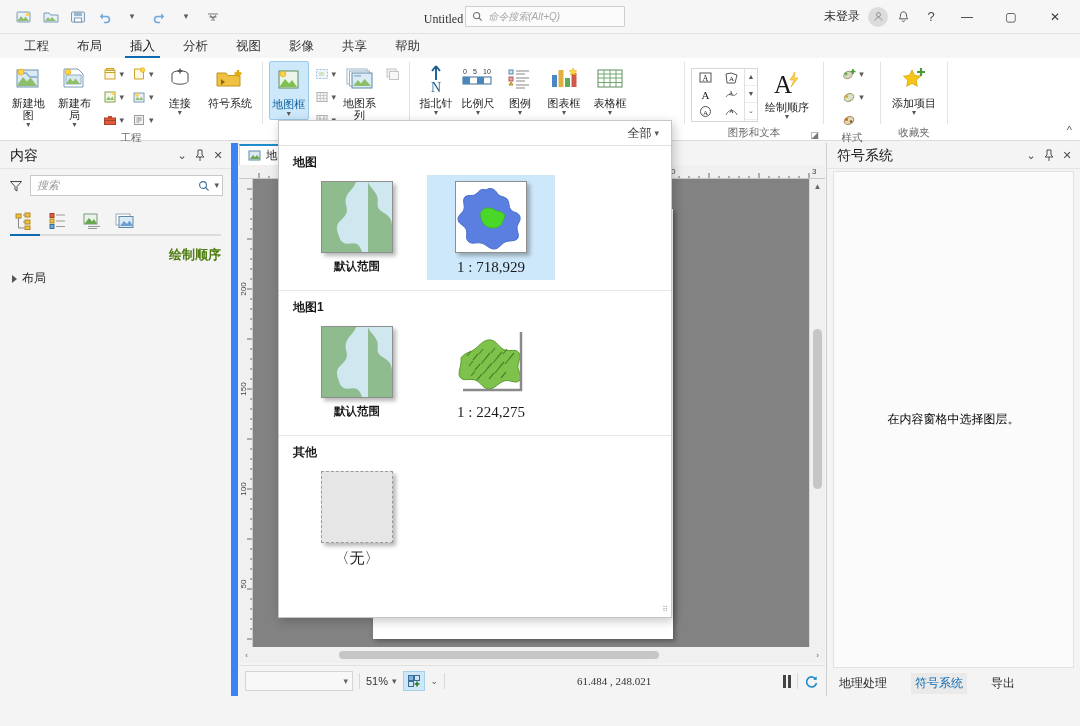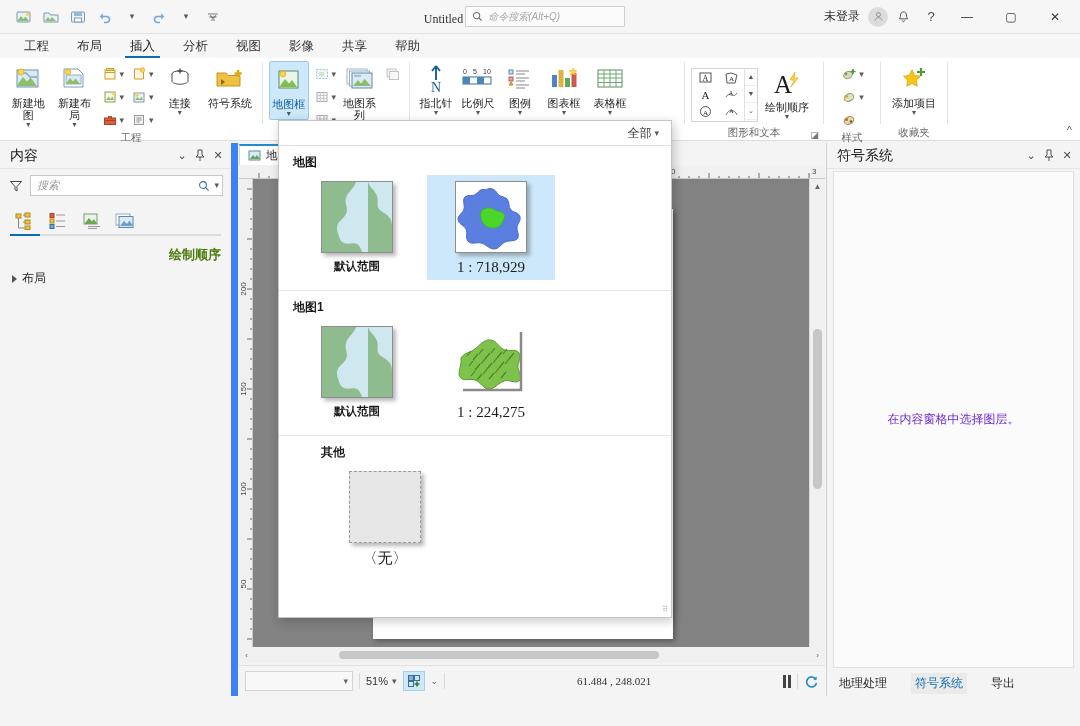--- a/index.html
+++ b/index.html
@@ -194,42 +194,42 @@
   
   .panel-symbology {
     position: absolute; left: 826px; top: 143px; width: 254px; height: 553px;
     background: #f4f4f4; border-left: 1px solid #d0d0d0;
   }
   .sym-body {
     position:absolute; left: 6px; right: 6px; top: 28px; bottom: 28px;
     background: #fbfbfb; border: 1px solid #e2e2e2;
     display: flex; align-items: center; justify-content: center;
   }
-  .sym-msg { font-size: 12px; color: #6d28d9; }
+  .sym-msg { font-size: 12px; color: #000000; }
   .sym-tabs {
     position: absolute; left: 0; bottom: 0; width: 254px; height: 26px;
     display: flex; align-items: center; gap: 20px; padding-left: 8px;
   }
   .sym-tab { font-size: 12px; color: #2a2a2a; padding: 2px 4px; }
   .sym-tab.active { color: #0d6ab0; background: #eaeaea; }
 
   
   .mf-dropdown {
     position: absolute; left: 278px; top: 120px; width: 394px; height: 498px;
     background: #fff; border: 1px solid #c6c6c6; box-shadow: 2px 3px 10px rgba(0,0,0,.22);
     z-index: 60; display: flex; flex-direction: column;
   }
   .mf-top {
     height: 25px; border-bottom: 1px solid #e0e0e0; display: flex; align-items: center;
     justify-content: flex-end; padding-right: 12px;
   }
   .mf-all { font-size: 12px; color: #333; display:flex; align-items:center; gap:3px;justify-content:flex-end;}
   .mf-scroll { flex: 1; overflow: hidden; }
   .mf-section { border-bottom: 1px solid #e6e6e6; padding: 6px 0 10px 0; }
-  .mf-section:last-child { border-bottom: none; margin-left: 28px; }
+  .mf-section:last-child { border-bottom: none; }
   .mf-sec-title { font-size: 12px; font-weight: bold; padding: 2px 0 4px 14px; color: #1a1a1a; }
   .mf-items { display: flex; gap: 6px; padding-left: 14px; }
   .mf-item { width: 128px; padding: 6px 4px 4px 4px; display: flex; flex-direction: column; align-items: center; }
   .mf-item.selected { background: #cde8fa; }
   .mf-thumb {
     width: 72px; height: 72px; background: #fff; border: 1px solid #8e8e8e;
     box-shadow: 3px 3px 4px rgba(0,0,0,.28); overflow: hidden; position: relative;
   }
   .mf-thumb.none { border: 1px dashed #9a9a9a; background: #e6e6e6; box-shadow: 3px 3px 4px rgba(0,0,0,.28); }
   .mf-thumb.noborder { border: none; box-shadow: none; background: transparent; }

